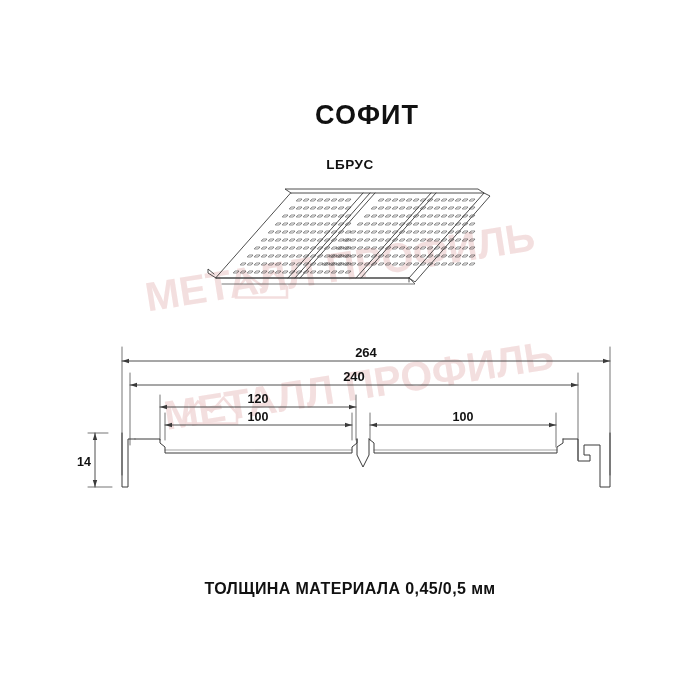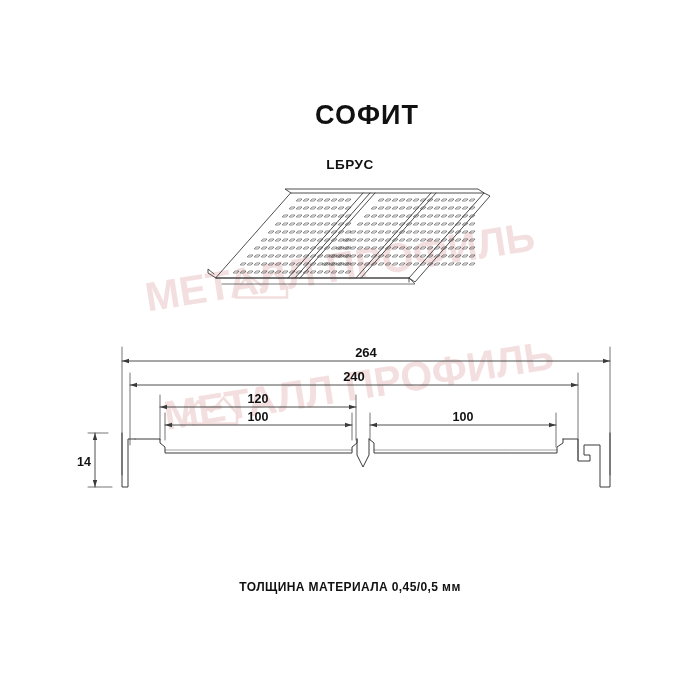--- a/index.html
+++ b/index.html
@@ -44,21 +44,21 @@
     letter-spacing: 0.5px;
     color: #111;
     margin-top: 20px;
   }
   .footer-note {
     position: absolute;
     top: 580px;
     left: 0;
     width: 700px;
     text-align: center;
-    font-size: 12px;
+    font-size: 16px;
     font-weight: bold;
     letter-spacing: 0.4px;
     color: #111;
   }
   .iso-wrap {
     position: absolute;
     top: 185px;
     left: 195px;
     width: 310px;
     height: 125px;

